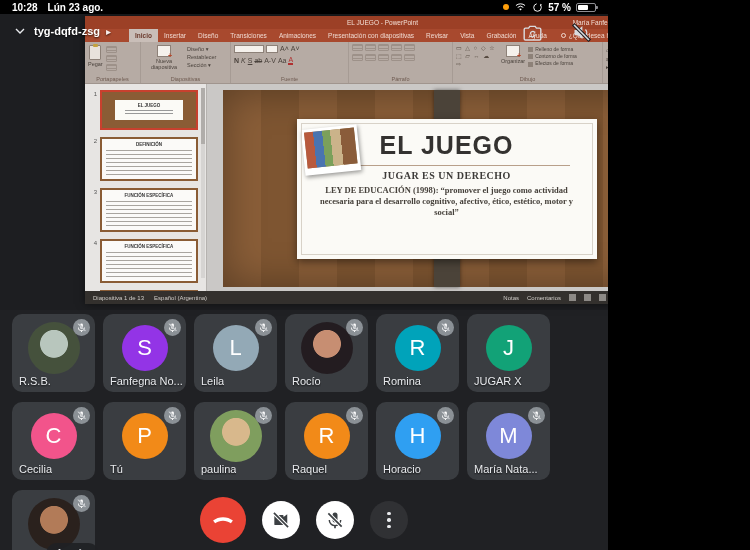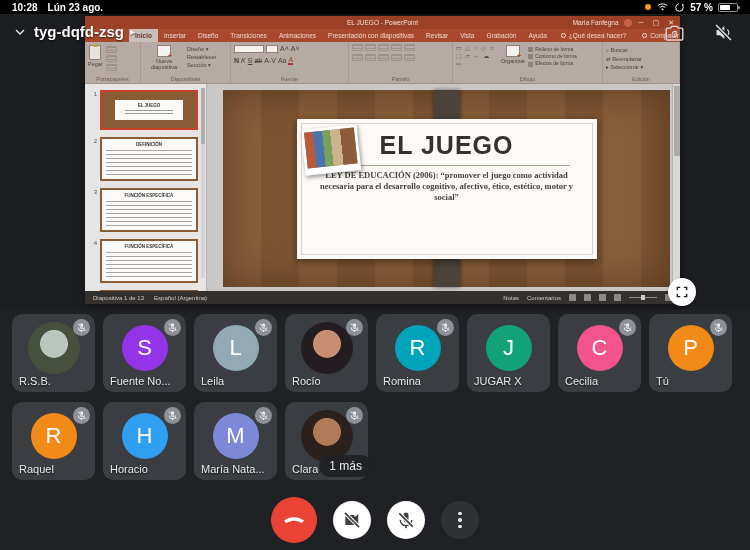--- a/index.html
+++ b/index.html
@@ -1,17 +1,17 @@
 <!DOCTYPE html>
 <html><head>
 <meta charset="utf-8">
 <style>
   html,body{margin:0;padding:0;background:#000;}
   *{box-sizing:border-box;}
-  .screen{position:relative;width:750px;height:550px;background:#202124;overflow:hidden;
+  .screen{position:relative;width:608px;height:550px;background:#202124;overflow:hidden;
           font-family:"Liberation Sans",sans-serif;-webkit-font-smoothing:antialiased;}
 
   
   .statusbar{position:absolute;top:0;left:0;right:0;height:14px;background:#000;color:#fff;
              display:flex;justify-content:space-between;align-items:center;padding:0 12px;
              font-size:10px;font-weight:bold;z-index:50;}
   .sb-left{display:flex;gap:10px;}
   .sb-right{display:flex;align-items:center;gap:5px;}
   .mic-dot{width:6px;height:6px;border-radius:50%;background:#ff9f0a;}
   .battery{position:relative;width:20px;height:9px;border:1px solid #8e8e93;border-radius:2px;}
@@ -19,21 +19,21 @@
   .battery:after{content:"";position:absolute;right:-3px;top:2px;width:2px;height:3px;background:#8e8e93;border-radius:0 1px 1px 0;}
 
   
   .stage{position:absolute;top:14px;left:0;right:0;height:296px;background:#1d1e21;z-index:1;}
 
   
   .toast{position:absolute;top:0;left:30px;z-index:31;color:rgba(255,255,255,.82);font-size:12px;
          text-shadow:0 1px 2px rgba(0,0,0,.7);white-space:nowrap;}
   .code-row{position:absolute;top:9px;left:12px;z-index:32;display:flex;align-items:center;gap:6px;
             color:#fff;text-shadow:0 1px 2px rgba(0,0,0,.7);}
-  .code-row .code{font-size:15px;font-weight:600;}
+  .code-row .code{font-size:11px;font-weight:600;}
   .code-row .caret{font-size:10px;opacity:.9;}
   .top-icons{position:absolute;top:8px;right:16px;z-index:32;display:flex;gap:28px;align-items:center;}
   .expand-btn{position:absolute;left:668px;top:264px;width:28px;height:28px;border-radius:50%;
               background:#fff;border:none;display:flex;align-items:center;justify-content:center;
               z-index:30;box-shadow:0 1px 3px rgba(0,0,0,.4);cursor:pointer;}
 
   
   .ppt{position:absolute;left:85px;top:2px;width:595px;height:288px;display:flex;flex-direction:column;
        background:#e5e5e5;box-shadow:0 0 8px rgba(0,0,0,.5);}
   .ppt-titlebar{height:13px;background:#9c4026;display:flex;align-items:center;color:#f2ddd4;
@@ -355,21 +355,22 @@
         </div>
         <div class="canvas">
           <div class="wood">
             <div class="strap"></div>
             <div class="slide-card">
               <div class="polaroid">
                 <div class="polaroid-img"></div>
               </div>
               <div class="slide-title">EL JUEGO</div>
               <hr class="slide-rule">
-              <div class="slide-body">LEY DE EDUCACIÓN (2006): “promover el juego como actividad necesaria para el desarrollo cognitivo, afectivo, ético, estético, motor y social”</div>
+              <div class="slide-subtitle">JUGAR ES UN DERECHO</div>
+              <div class="slide-body">LEY DE EDUCACIÓN (1998): “promover el juego como actividad necesaria para el desarrollo cognitivo, afectivo, ético, estético, motor y social”</div>
             </div>
           </div>
           <div class="vscroll" style="position:absolute;right:0;top:0;bottom:0;">
               <i></i>
             </div>
         </div>
       </div>
 
       <div class="ppt-status">
         <span>Diapositiva 1 de 13</span>
@@ -424,21 +425,21 @@
           <svg viewBox="0 0 24 24" width="11" height="11">
             <path fill="#fff" d="M12 15a3 3 0 0 0 3-3V6a3 3 0 0 0-6 0v6a3 3 0 0 0 3 3z"></path>
             <path fill="#fff" d="M18 12a6 6 0 0 1-12 0H4.3a7.7 7.7 0 0 0 6.7 7.6V22h2v-2.4A7.7 7.7 0 0 0 19.7 12H18z"></path>
             <line x1="4" y1="3" x2="21" y2="20" stroke="#9aa0a6" stroke-width="4"></line>
             <line x1="5" y1="4" x2="20" y2="19" stroke="#fff" stroke-width="1.8"></line>
           </svg>
         </span>
       </div>
       <div class="tile">
         <div class="avatar-letter" style="background: rgb(147, 52, 230);">S</div>
-        <span class="tile-name">Fuente No...</span>
+        <span class="tile-name">Fanfegna No...</span>
         <span class="mic-badge">
           <svg viewBox="0 0 24 24" width="11" height="11">
             <path fill="#fff" d="M12 15a3 3 0 0 0 3-3V6a3 3 0 0 0-6 0v6a3 3 0 0 0 3 3z"></path>
             <path fill="#fff" d="M18 12a6 6 0 0 1-12 0H4.3a7.7 7.7 0 0 0 6.7 7.6V22h2v-2.4A7.7 7.7 0 0 0 19.7 12H18z"></path>
             <line x1="4" y1="3" x2="21" y2="20" stroke="#9aa0a6" stroke-width="4"></line>
             <line x1="5" y1="4" x2="20" y2="19" stroke="#fff" stroke-width="1.8"></line>
           </svg>
         </span>
       </div>
       <div class="tile">
@@ -489,20 +490,32 @@
             <path fill="#fff" d="M12 15a3 3 0 0 0 3-3V6a3 3 0 0 0-6 0v6a3 3 0 0 0 3 3z"></path>
             <path fill="#fff" d="M18 12a6 6 0 0 1-12 0H4.3a7.7 7.7 0 0 0 6.7 7.6V22h2v-2.4A7.7 7.7 0 0 0 19.7 12H18z"></path>
             <line x1="4" y1="3" x2="21" y2="20" stroke="#9aa0a6" stroke-width="4"></line>
             <line x1="5" y1="4" x2="20" y2="19" stroke="#fff" stroke-width="1.8"></line>
           </svg>
         </span>
       </div>
       <div class="tile">
         <div class="avatar-letter" style="background: rgb(242, 138, 24);">P</div>
         <span class="tile-name">Tú</span>
+        <span class="mic-badge">
+          <svg viewBox="0 0 24 24" width="11" height="11">
+            <path fill="#fff" d="M12 15a3 3 0 0 0 3-3V6a3 3 0 0 0-6 0v6a3 3 0 0 0 3 3z"></path>
+            <path fill="#fff" d="M18 12a6 6 0 0 1-12 0H4.3a7.7 7.7 0 0 0 6.7 7.6V22h2v-2.4A7.7 7.7 0 0 0 19.7 12H18z"></path>
+            <line x1="4" y1="3" x2="21" y2="20" stroke="#9aa0a6" stroke-width="4"></line>
+            <line x1="5" y1="4" x2="20" y2="19" stroke="#fff" stroke-width="1.8"></line>
+          </svg>
+        </span>
+      </div>
+      <div class="tile">
+        <div class="avatar-photo" style="background: radial-gradient(circle at 50% 42%, rgb(216, 184, 140) 0px, rgb(216, 184, 140) 34%, rgb(127, 158, 94) 36%);"></div>
+        <span class="tile-name">paulina</span>
         <span class="mic-badge">
           <svg viewBox="0 0 24 24" width="11" height="11">
             <path fill="#fff" d="M12 15a3 3 0 0 0 3-3V6a3 3 0 0 0-6 0v6a3 3 0 0 0 3 3z"></path>
             <path fill="#fff" d="M18 12a6 6 0 0 1-12 0H4.3a7.7 7.7 0 0 0 6.7 7.6V22h2v-2.4A7.7 7.7 0 0 0 19.7 12H18z"></path>
             <line x1="4" y1="3" x2="21" y2="20" stroke="#9aa0a6" stroke-width="4"></line>
             <line x1="5" y1="4" x2="20" y2="19" stroke="#fff" stroke-width="1.8"></line>
           </svg>
         </span>
       </div>
       <div class="tile">

